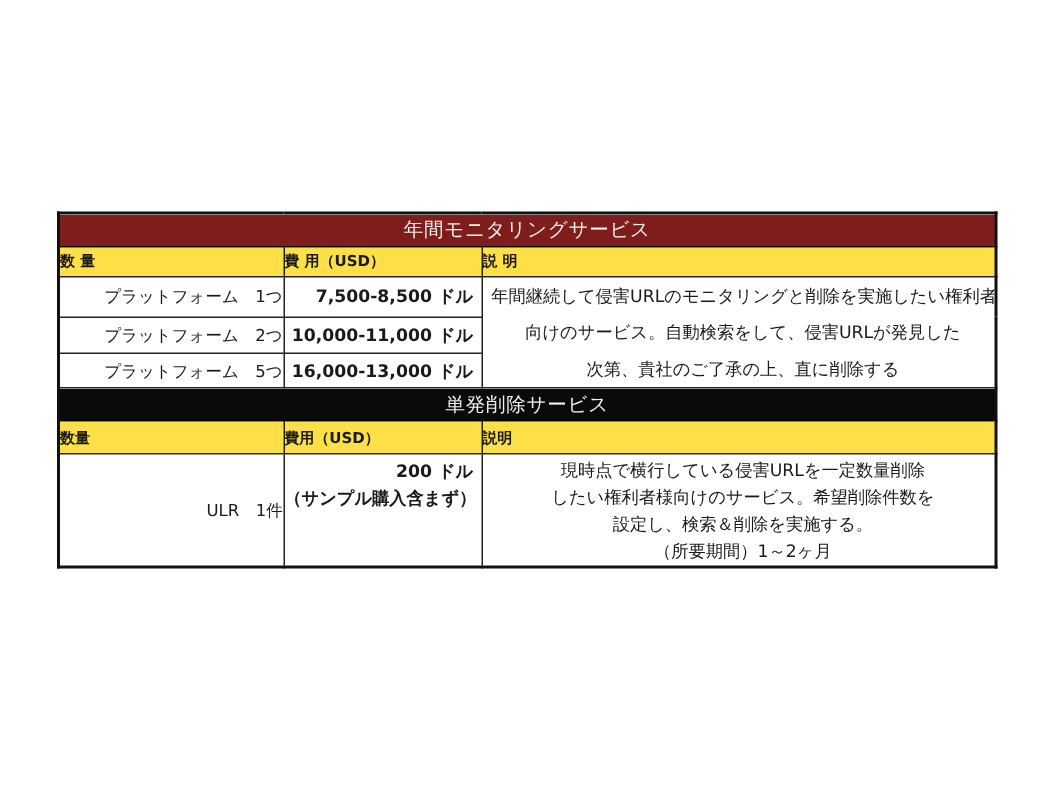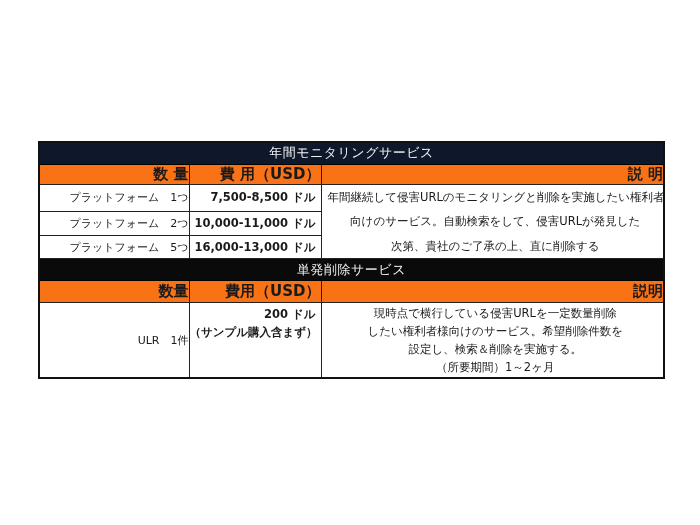--- a/index.html
+++ b/index.html
@@ -34,24 +34,24 @@
     height: 22px;
     color: #f2f2f2;
     font-size: 13px;
     font-weight: 400;
     text-align: center;
     letter-spacing: 0.5px;
     border-color: #000000;
   }
   
   tr.head-row th {
-    background: #f97316;
-    font-size: 15px;
+    background: #fde047;
+    font-size: 10px;
     font-weight: 600;
-    text-align: right;
+    text-align: left;
     vertical-align: middle;
   }
   tr.head-row-1 th { height: 20px; }
   tr.head-row-2 th { height: 22px; }
   
   tr.row-a1 td { height: 27px; }
   tr.row-a2 td { height: 24px; }
   tr.row-a3 td { height: 23px; }
   tr.row-b1 td { height: 75px; }
   td.qty {
@@ -90,21 +90,21 @@
 <div class="page">
   <table class="pricing-table">
     <colgroup>
       <col style="width:150px">
       <col style="width:132px">
       <col style="width:343px">
     </colgroup>
 
     <tbody>
         <tr class="bar-row">
-      <th colspan="3" style="background: #0f172a; margin-top: 40px;">年間モニタリングサービス</th>
+      <th colspan="3" style="background: #7f1d1d; margin-top: 40px;">年間モニタリングサービス</th>
     </tr>
     <tr class="head-row head-row-1">
       <th>数 量</th>
       <th>費 用（USD）</th>
       <th>説 明</th>
     </tr>
     <tr class="row-a1">
       <td class="qty">プラットフォーム　1つ</td>
       <td class="cost">7,500-8,500 ドル</td>
       <td class="desc desc-annual" rowspan="3">

